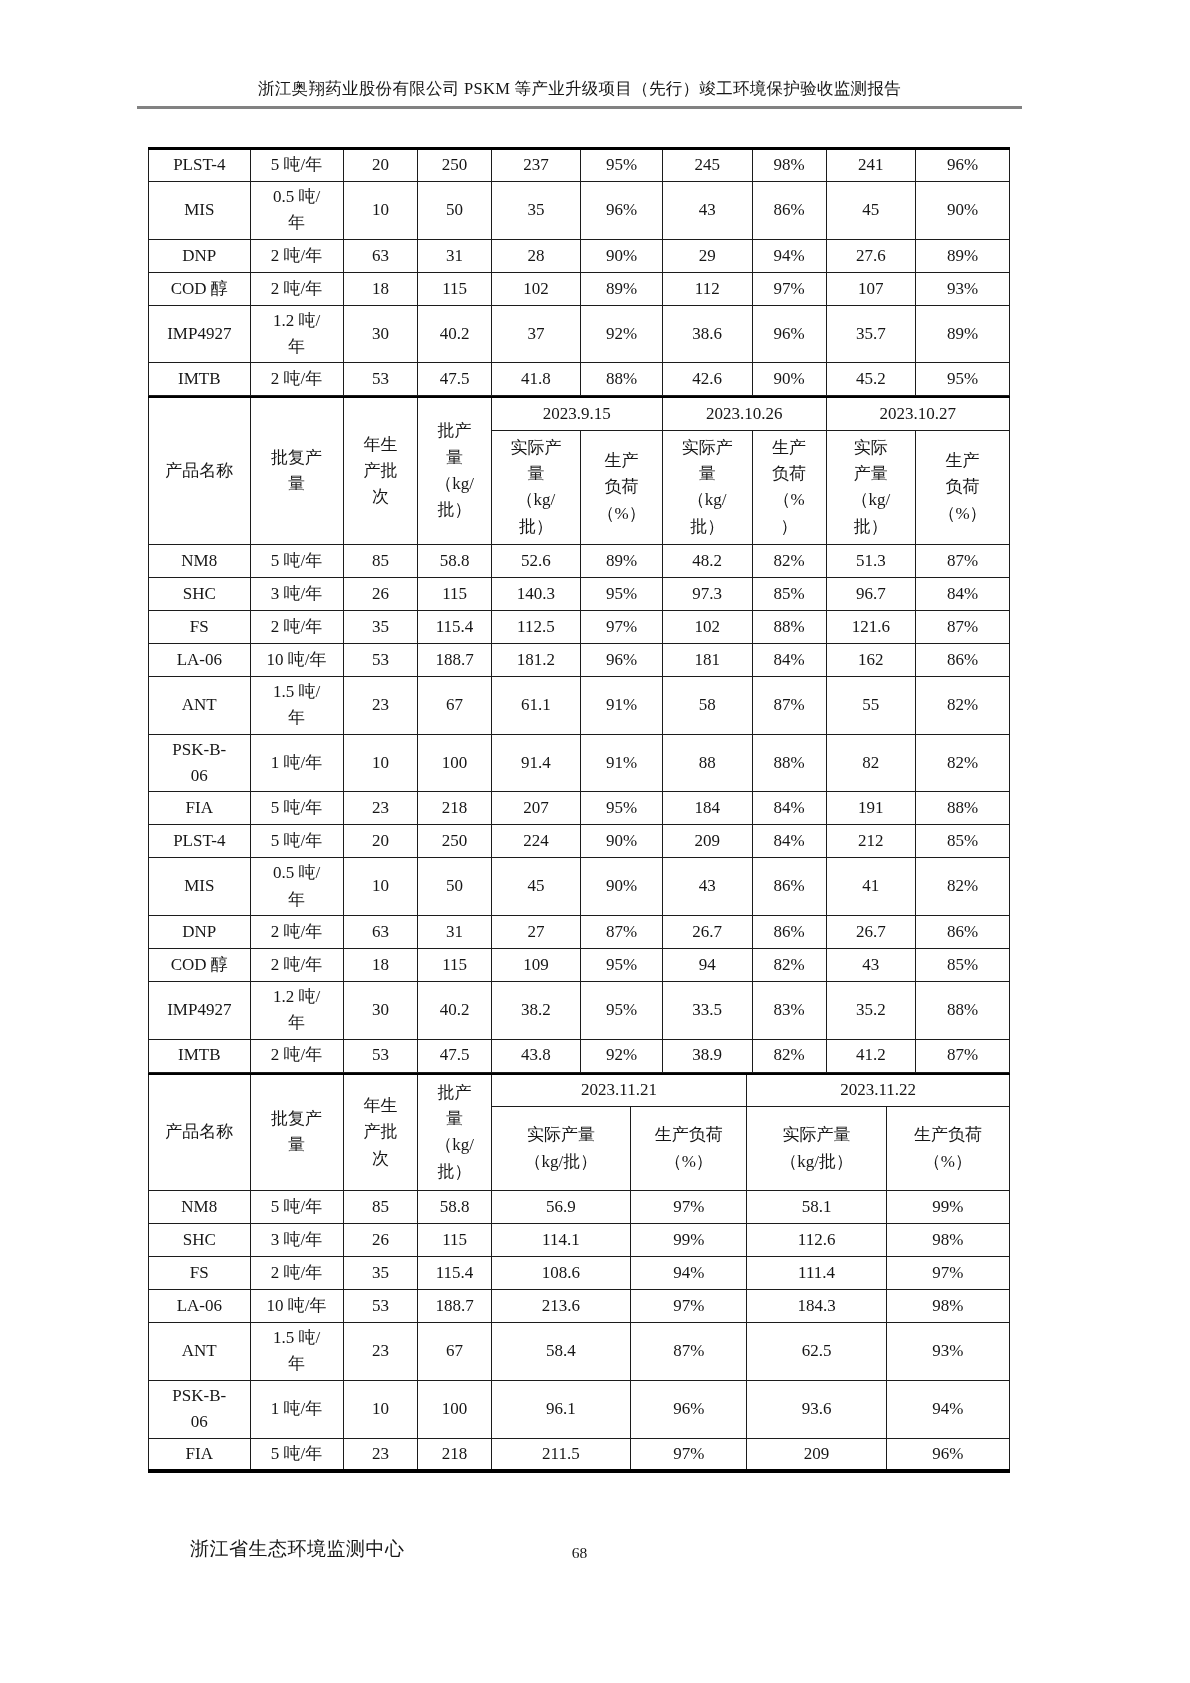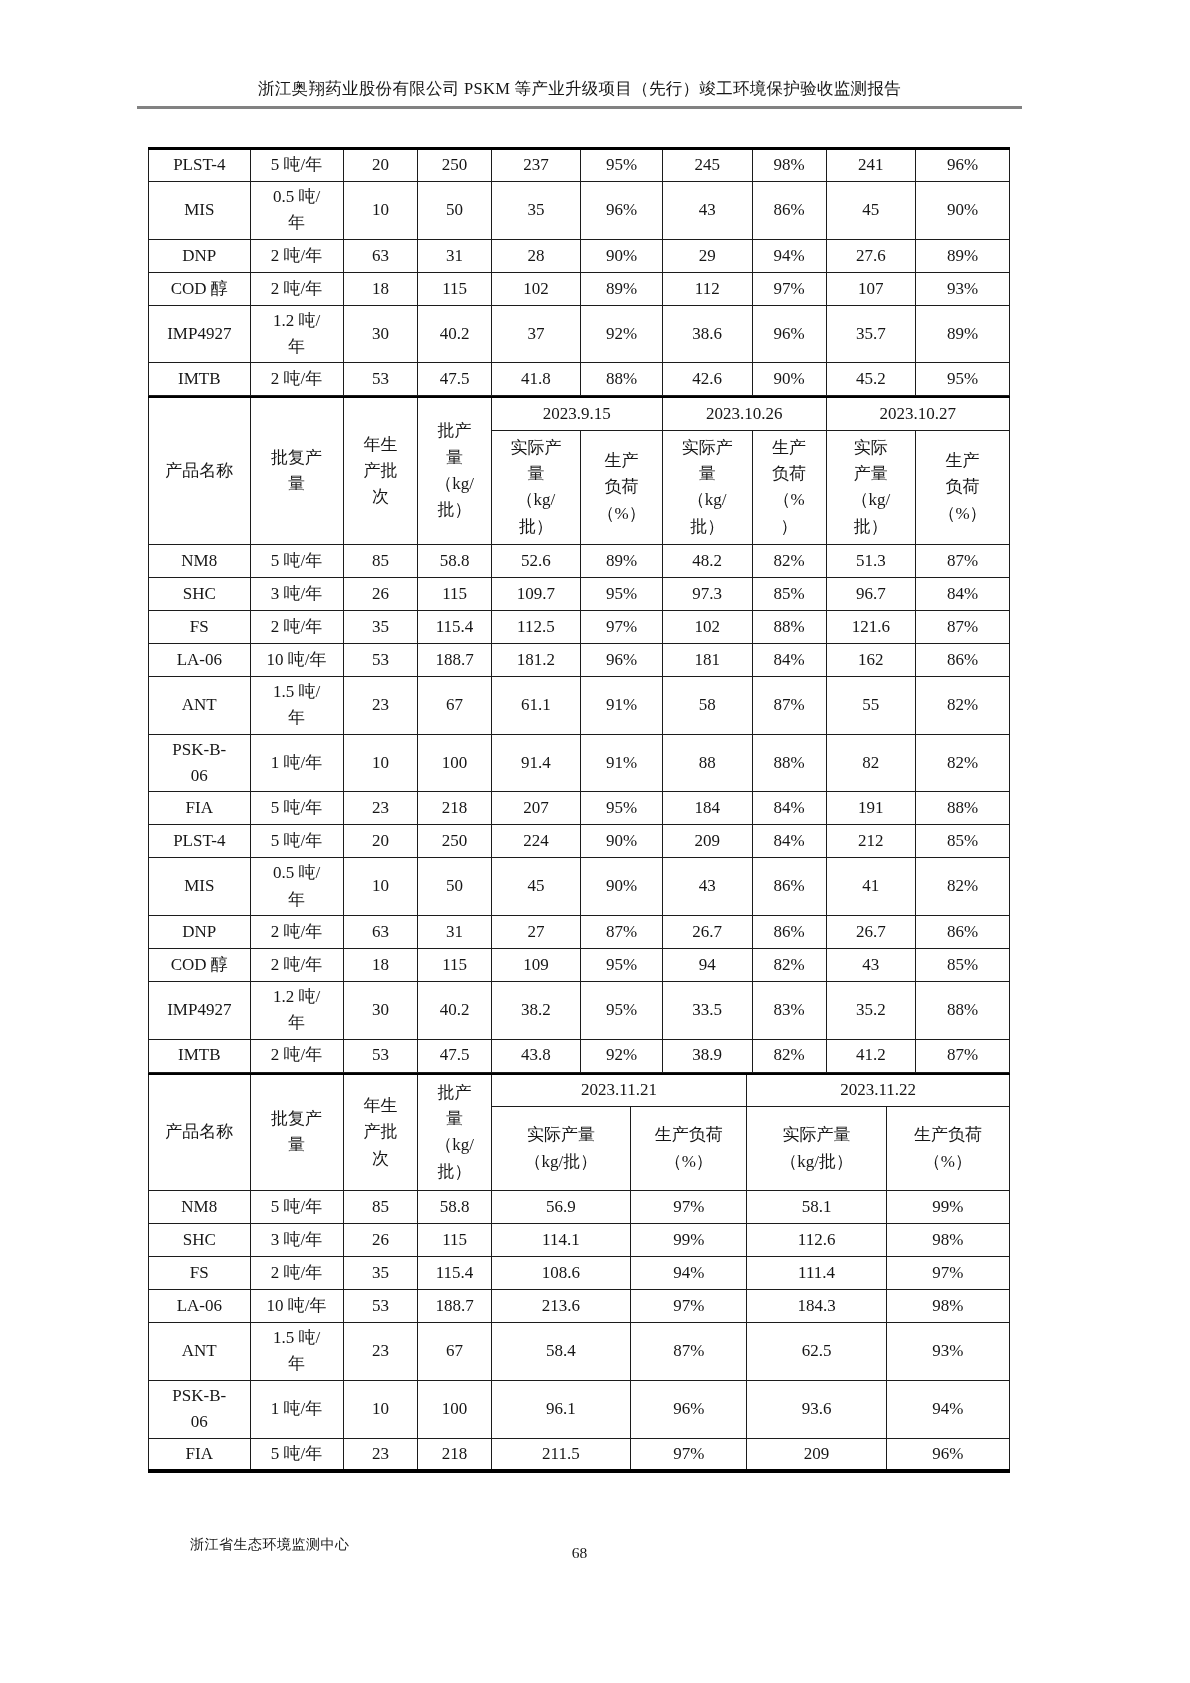--- a/index.html
+++ b/index.html
@@ -29,21 +29,21 @@
   tbody tr { height:33px; }
   .t1 tr:first-child td { border-top:3.5px solid #000; }
   .t2 thead tr:first-child th { border-top:2.5px solid #000; }
   .t3 thead tr:first-child th { border-top:2.5px solid #000; }
   .t3 tbody tr:last-child td { border-bottom:4px solid #000; }
   .daterow { height:33px; }
   .t2 .sub { height:114px; }
   .t3 .sub { height:84px; }
   .footer-org {
     position:absolute; top:1536px; left:190px;
-    font-size:14px; letter-spacing:.5px;
+    font-size:19px; letter-spacing:.5px;
   }
   .footer-page {
     position:absolute; top:1544px; left:137px; width:885px;
     text-align:center; font-size:15.5px;
   }
 </style>
 </head>
 <body>
 
 <div>
@@ -209,21 +209,21 @@
             <td>48.2</td>
             <td>82%</td>
             <td>51.3</td>
             <td>87%</td>
           </tr>
           <tr>
             <td>SHC</td>
             <td>3 吨/年</td>
             <td>26</td>
             <td>115</td>
-            <td>109.7</td>
+            <td>140.3</td>
             <td>95%</td>
             <td>97.3</td>
             <td>85%</td>
             <td>96.7</td>
             <td>84%</td>
           </tr>
           <tr>
             <td>FS</td>
             <td>2 吨/年</td>
             <td>35</td>

